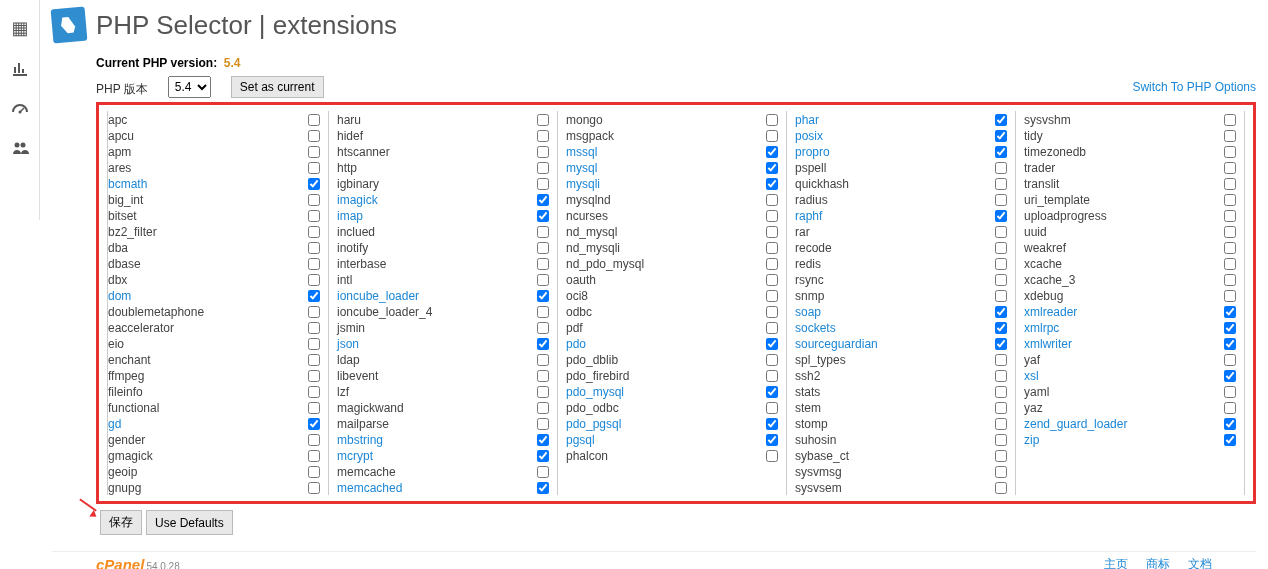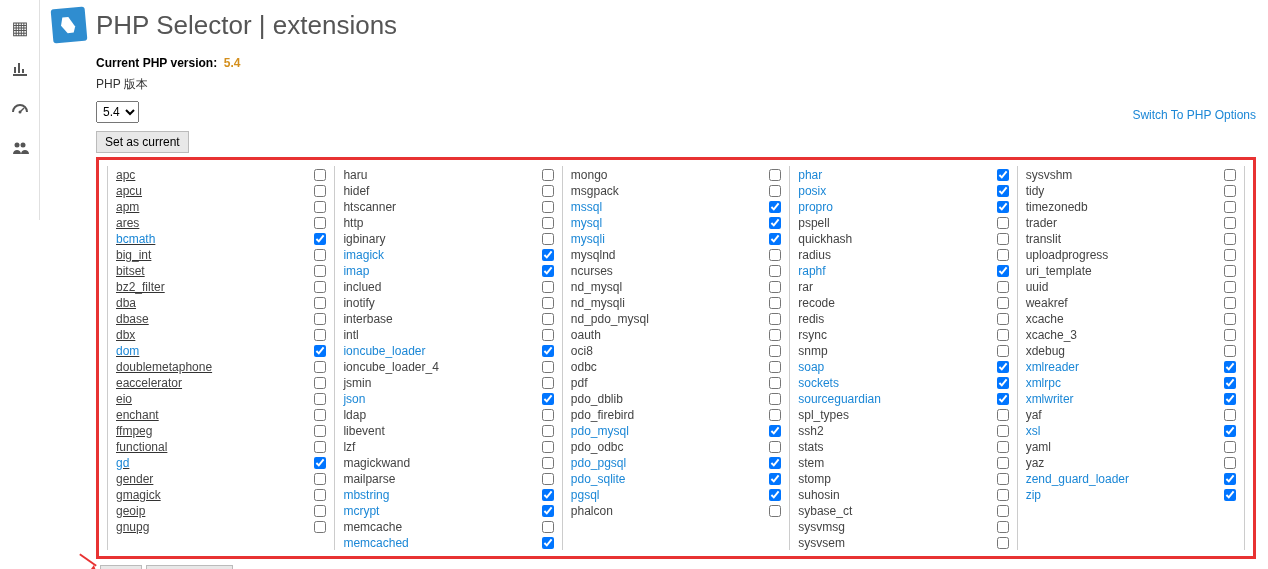--- a/index.html
+++ b/index.html
@@ -8,27 +8,27 @@
 .sidebar-icon { width: 40px; height: 40px; display: flex; align-items: center; justify-content: center; color: #555; font-size: 18px; cursor: pointer; }
 .main { margin-left: 40px; padding: 8px 12px 12px 12px; }
 .header { display: flex; align-items: center; gap: 10px; margin-bottom: 14px; }
 .logo { width: 34px; height: 34px; background: #2f8dd0; color: #fff; display: flex; align-items: center; justify-content: center; font-weight: bold; border-radius: 3px; transform: rotate(-5deg); }
 .title { font-size: 26px; font-weight: 300; color: #555; }
 .content { padding-left: 44px; }
 .version-row { font-size: 12px; margin-bottom: 6px; }
 .version-row b { color: #000; }
 .version-num { color: #d48f1d; font-weight: bold; }
 .php-row { display: flex; align-items: center; justify-content: space-between; margin-bottom: 4px; }
-.php-left { display: flex; align-items: flex-start; gap: 8px; font-size: 12px; flex-direction: column; }
+.php-left { display: flex; align-items: flex-end; gap: 20px; font-size: 12px; }
 select { font-size: 12px; padding: 2px; }
 .btn { background: #e8e8e8; border: 1px solid #bbb; padding: 3px 8px; font-size: 12px; cursor: pointer; }
 .switch-link { color: #1b87d6; font-size: 12px; cursor: pointer; }
 .ext-box { border: 3px solid #e83232; padding: 6px 8px; display: flex; gap: 0; }
 .col { flex: 1; border-right: 1px solid #ccc; padding: 0 8px; }
-.col:first-child { border-left: 1px solid #ccc; padding-left: 8px; text-decoration: underline; }
+.col:first-child { border-left: 1px solid #ccc; padding-left: 0; }
 .ext-item { display: flex; justify-content: space-between; align-items: center; height: 16px; font-size: 12px; color: #444; border-top: 1px solid transparent; }
 .ext-item.link { color: #1b87d6; cursor: pointer; }
 .ext-item input[type=checkbox] { width: 12px; height: 12px; }
 .buttons { margin-top: 6px; padding-left: 0; display: flex; gap: 4px; }
 .arrow { position: relative; }
 .arrow::before { content: ""; position: absolute; left: -18px; top: -6px; width: 20px; height: 2px; background: #e83232; transform: rotate(35deg); }
 .arrow::after { content: ""; position: absolute; left: -5px; top: 1px; width: 0; height: 0; border-left: 6px solid #e83232; border-top: 4px solid transparent; border-bottom: 4px solid transparent; transform: rotate(35deg); }
 .footer { margin-top: 16px; padding: 4px 44px; display: flex; justify-content: space-between; align-items: center; border-top: 1px solid #eee; }
 .cpanel-logo { font-style: italic; font-weight: bold; color: #f68b1f; font-size: 15px; }
 .cpanel-logo span.ver { font-style: normal; font-weight: normal; color: #888; font-size: 10px; margin-left: 2px; }
@@ -149,20 +149,24 @@
           </div>
           <div class="ext-item">
             <span>enchant</span>
             <input type="checkbox" style="">
           </div>
           <div class="ext-item">
             <span>ffmpeg</span>
             <input type="checkbox" style="">
           </div>
           <div class="ext-item">
+            <span>fileinfo</span>
+            <input type="checkbox" style="">
+          </div>
+          <div class="ext-item">
             <span>functional</span>
             <input type="checkbox" style="">
           </div>
           <div class="ext-item link">
             <span>gd</span>
             <input type="checkbox" checked="" style="">
           </div>
           <div class="ext-item">
             <span>gender</span>
             <input type="checkbox" style="">
@@ -328,42 +332,42 @@
             <input type="checkbox" style="">
           </div>
           <div class="ext-item">
             <span>odbc</span>
             <input type="checkbox" style="">
           </div>
           <div class="ext-item">
             <span>pdf</span>
             <input type="checkbox" style="">
           </div>
+          <div class="ext-item link">
+            <span>pdo</span>
+            <input type="checkbox" checked="" style="">
+          </div>
           <div class="ext-item">
             <span>pdo_dblib</span>
             <input type="checkbox" style="">
           </div>
           <div class="ext-item">
             <span>pdo_firebird</span>
             <input type="checkbox" style="">
           </div>
           <div class="ext-item link">
             <span>pdo_mysql</span>
             <input type="checkbox" checked="" style="">
           </div>
           <div class="ext-item">
             <span>pdo_odbc</span>
             <input type="checkbox" style="">
           </div>
           <div class="ext-item link">
             <span>pdo_pgsql</span>
-            <input type="checkbox" checked="" style="">
-          </div>
-          <div class="ext-item link">
-            <span>pdo_sqlite</span>
             <input type="checkbox" checked="" style="">
           </div>
           <div class="ext-item link">
             <span>pgsql</span>
             <input type="checkbox" checked="" style="">
           </div>
           <div class="ext-item">
             <span>phalcon</span>
             <input type="checkbox" style="">
           </div>
@@ -481,25 +485,25 @@
           </div>
           <div class="ext-item">
             <span>trader</span>
             <input type="checkbox" style="">
           </div>
           <div class="ext-item">
             <span>translit</span>
             <input type="checkbox" style="">
           </div>
           <div class="ext-item">
+            <span>uri_template</span>
+            <input type="checkbox" style="">
+          </div>
+          <div class="ext-item">
             <span>uploadprogress</span>
-            <input type="checkbox" style="">
-          </div>
-          <div class="ext-item">
-            <span>uri_template</span>
             <input type="checkbox" style="">
           </div>
           <div class="ext-item">
             <span>uuid</span>
             <input type="checkbox" style="">
           </div>
           <div class="ext-item">
             <span>weakref</span>
             <input type="checkbox" style="">
           </div>

